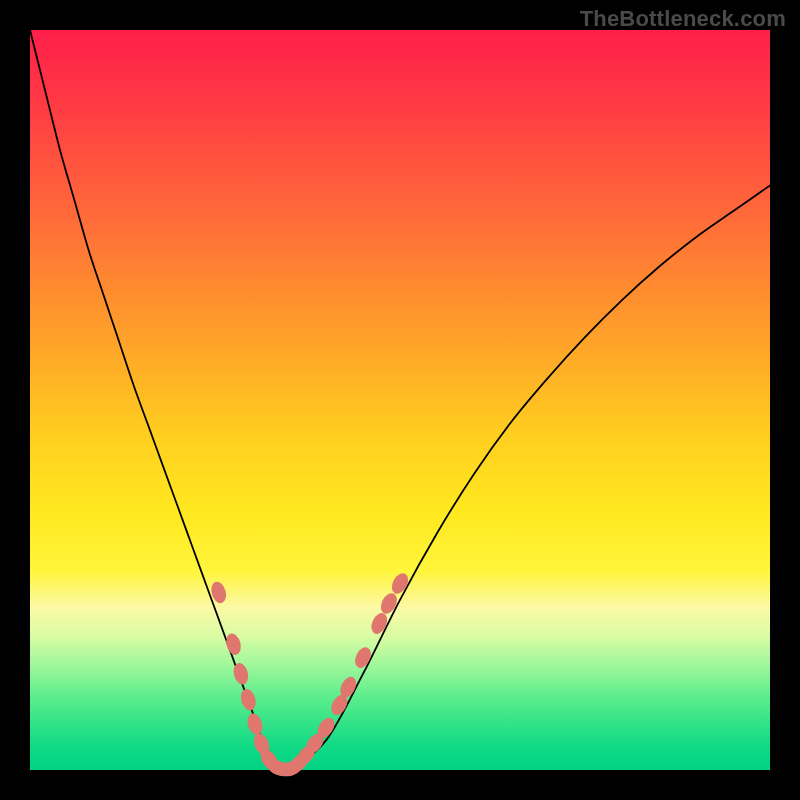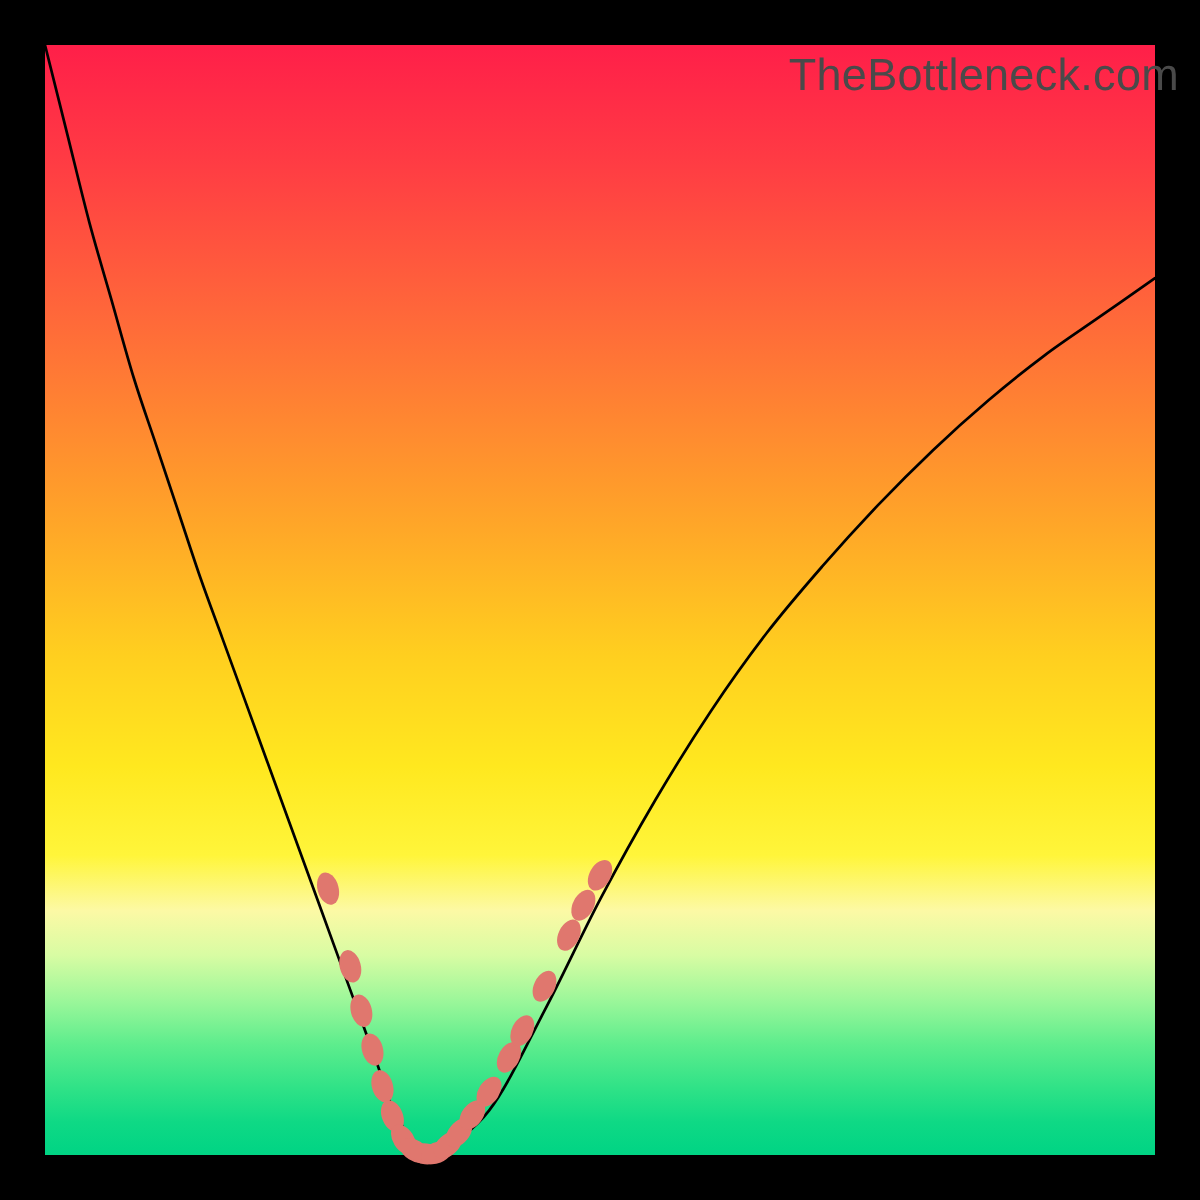--- a/index.html
+++ b/index.html
@@ -15,25 +15,24 @@
     position: relative;
     width: 800px;
     height: 800px;
     background: #000;
   }
   .watermark {
     position: absolute;
     top: 6px;
     right: 14px;
     color: #4a4a4a;
-    font-size: 30px;
-    font-weight: 400;
+    font-size: 22px;
+    font-weight: 700;
     letter-spacing: 0.2px;
     z-index: 3;
-    margin-top: 28px;
   }
   .plot {
     position: absolute;
     left: 30px;
     top: 30px;
     width: 740px;
     height: 740px;
     background: linear-gradient(to bottom,
       #ff1f49 0%,
       #ff3a44 10%,

